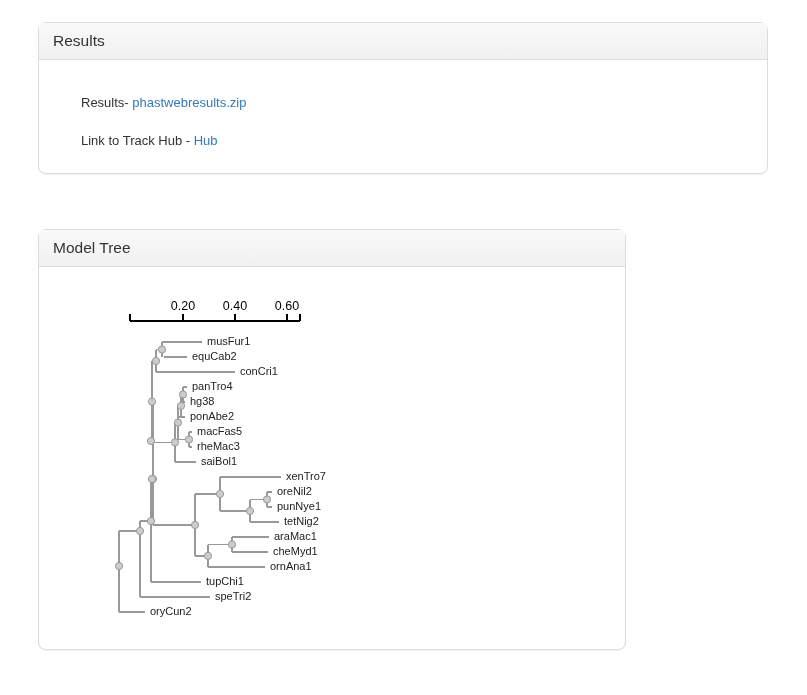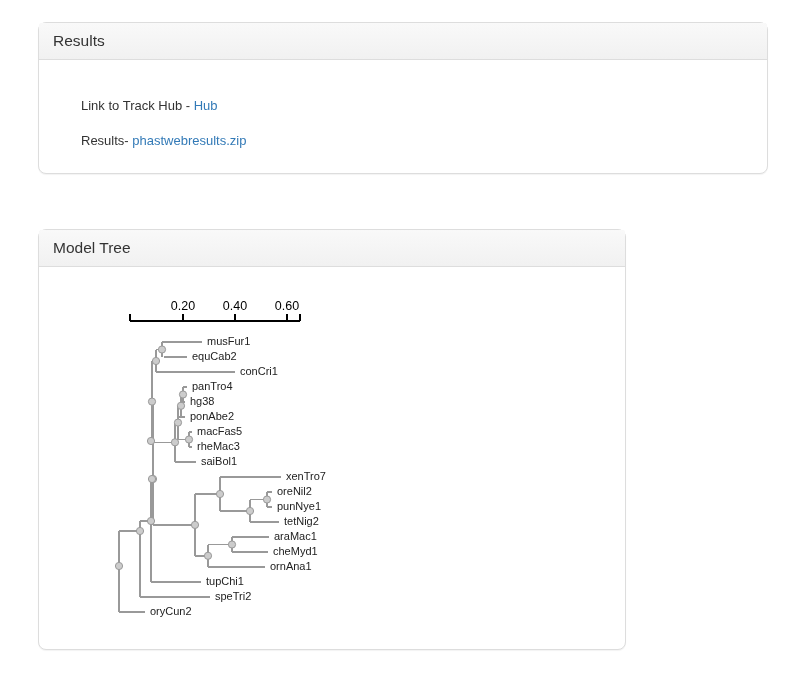--- a/index.html
+++ b/index.html
@@ -118,25 +118,25 @@
 </head>
 <body>
 
 <div class="page">
 
   <div class="panel panel-results">
     <div class="panel-heading">
       <h3 class="panel-title">Results</h3>
     </div>
     <div class="panel-body">
+      <p class="result-line second">
+        <span>Results- </span><a class="link" href="#">phastwebresults.zip</a>
+      </p>
       <p class="result-line first">
         <span>Link to Track Hub - </span><a class="link" href="#">Hub</a>
-      </p>
-      <p class="result-line second">
-        <span>Results- </span><a class="link" href="#">phastwebresults.zip</a>
       </p>
     </div>
   </div>
 
   <div class="panel panel-tree">
     <div class="panel-heading">
       <h3 class="panel-title">Model Tree</h3>
     </div>
     <div class="tree-body">
       <svg class="tree-svg" id="tree-svg" width="728" height="382">

